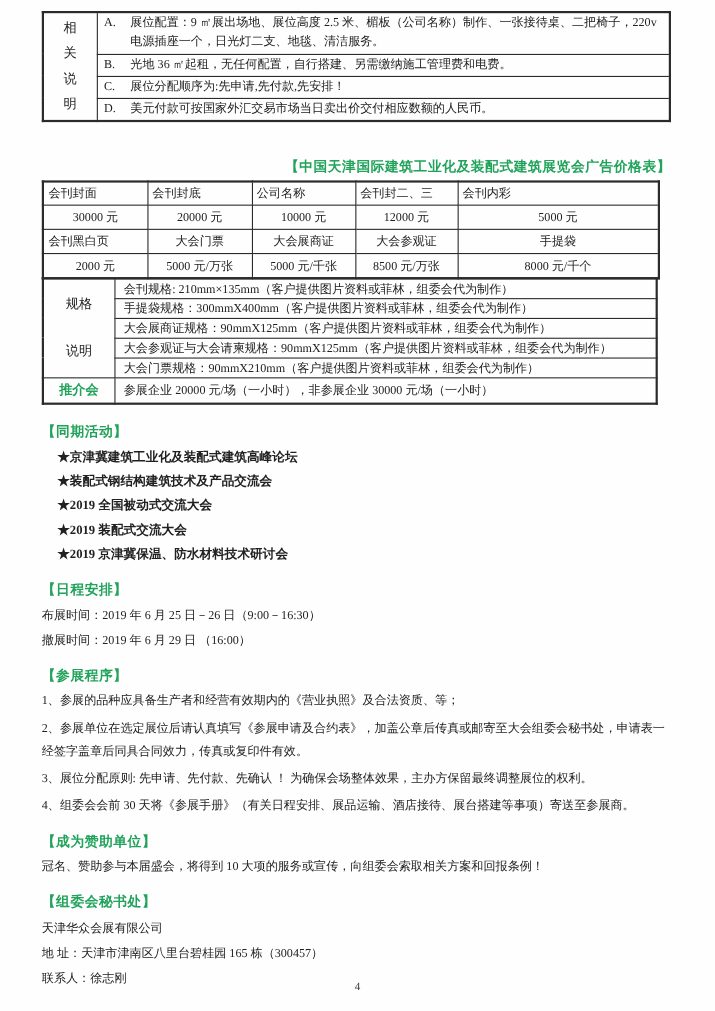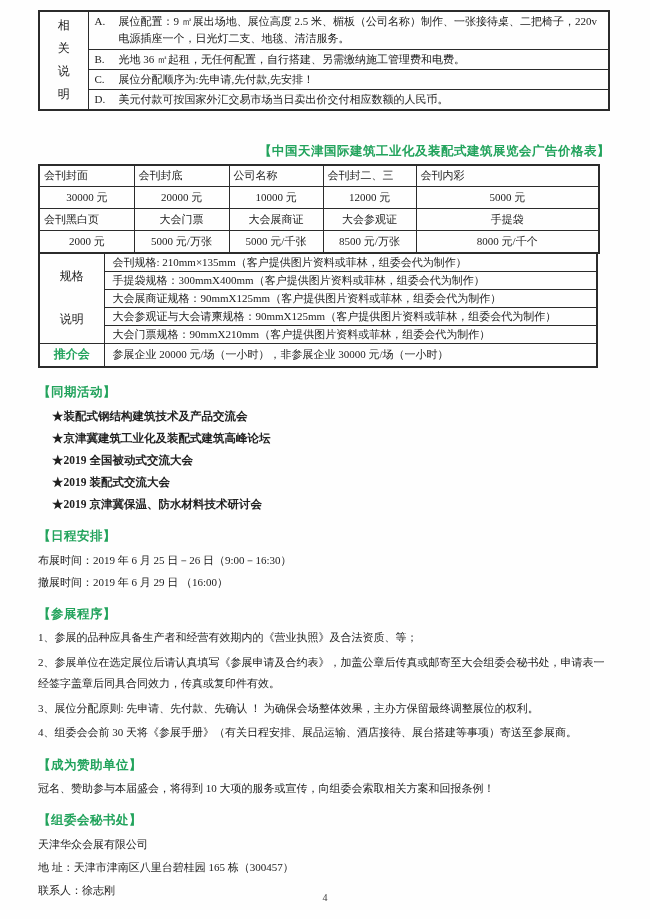--- a/index.html
+++ b/index.html
@@ -166,22 +166,22 @@
       </tr>
       <tr>
         <td class="promo-side">推介会</td>
         <td class="spec-cell">参展企业 20000 元/场（一小时），非参展企业 30000 元/场（一小时）</td>
       </tr>
     </tbody>
       </table>
 
     <div class="sec-h first">【同期活动】</div>
     <div class="activities">
+      <p>★京津冀建筑工业化及装配式建筑高峰论坛</p>
       <p>★装配式钢结构建筑技术及产品交流会</p>
-      <p>★京津冀建筑工业化及装配式建筑高峰论坛</p>
       <p>★2019 全国被动式交流大会</p>
       <p>★2019 装配式交流大会</p>
       <p>★2019 京津冀保温、防水材料技术研讨会</p>
     </div>
 
     <div class="sec-h">【日程安排】</div>
     <div class="schedule">
       <p>布展时间：2019 年 6 月 25 日－26 日（9:00－16:30）</p>
       <p>撤展时间：2019 年 6 月 29 日 （16:00）</p>
     </div>

